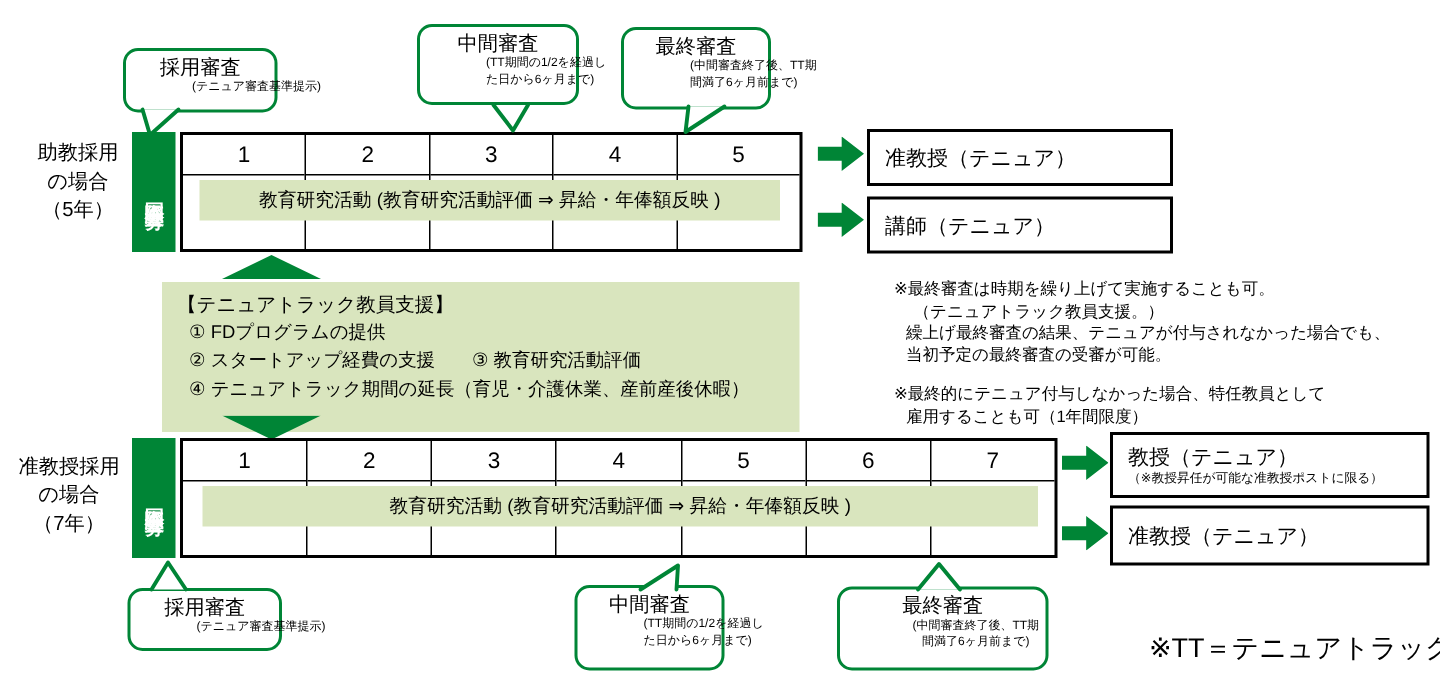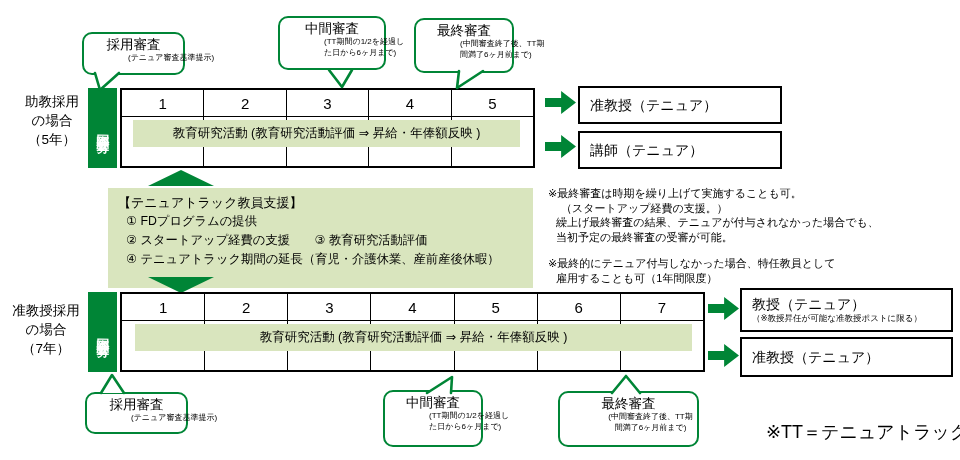--- a/index.html
+++ b/index.html
@@ -50,21 +50,21 @@
     display:flex;flex-direction:column;justify-content:center;padding-left:10px;
   }
   .outcome .main{font-size:14px;line-height:17px;}
   .outcome .sub{font-size:8.5px;line-height:11px;}
   
   .support{position:absolute;background:var(--lightgreen);box-sizing:border-box;padding:5px 10px;}
   .sp-title{font-size:13px;line-height:19px;}
   .sp-item{font-size:12.3px;line-height:19px;padding-left:8px;white-space:nowrap;}
   .sp-detail{font-size:9.3px;line-height:14px;padding-left:14px;white-space:nowrap;}
   
-  .notes{position:absolute;}
+  .notes{position:absolute;margin-left:48px;}
   .note-line{font-size:11px;line-height:14.5px;white-space:nowrap;}
   .ind1{padding-left:8px;}
   .ind2{padding-left:13px;}
   .note-gap{height:12px;}
   .tt-note{position:absolute;font-size:18px;white-space:nowrap;}
 </style>
 </head>
 <body>
 
 <div id="canvas">
@@ -139,21 +139,21 @@
     <div class="sp-title">【テニュアトラック教員支援】</div>
     <div class="sp-item">① FDプログラムの提供</div>
     <div class="sp-item">② スタートアップ経費の支援　　③ 教育研究活動評価</div>
     <div class="sp-item">④ テニュアトラック期間の延長（育児・介護休業、産前産後休暇）</div>
   </div>
 
   <div class="tri tri-down" style="left:148px;top:277px;"></div>
 
   <div class="notes" style="left:548px;top:186px;">
     <div class="note-line">※最終審査は時期を繰り上げて実施することも可。</div>
-    <div class="note-line ind2">（スタートアップ経費の支援。）</div>
+    <div class="note-line ind2">（テニュアトラック教員支援。）</div>
     <div class="note-line ind1">繰上げ最終審査の結果、テニュアが付与されなかった場合でも、</div>
     <div class="note-line ind1">当初予定の最終審査の受審が可能。</div>
     <div class="note-gap"></div>
     <div class="note-line">※最終的にテニュア付与しなかった場合、特任教員として</div>
     <div class="note-line ind1">雇用することも可（1年間限度）</div>
   </div>
 
   <div class="sec-label" style="left:4px;top:301px;width:84px;">
     <div>准教授採用</div>
     <div>の場合</div>

